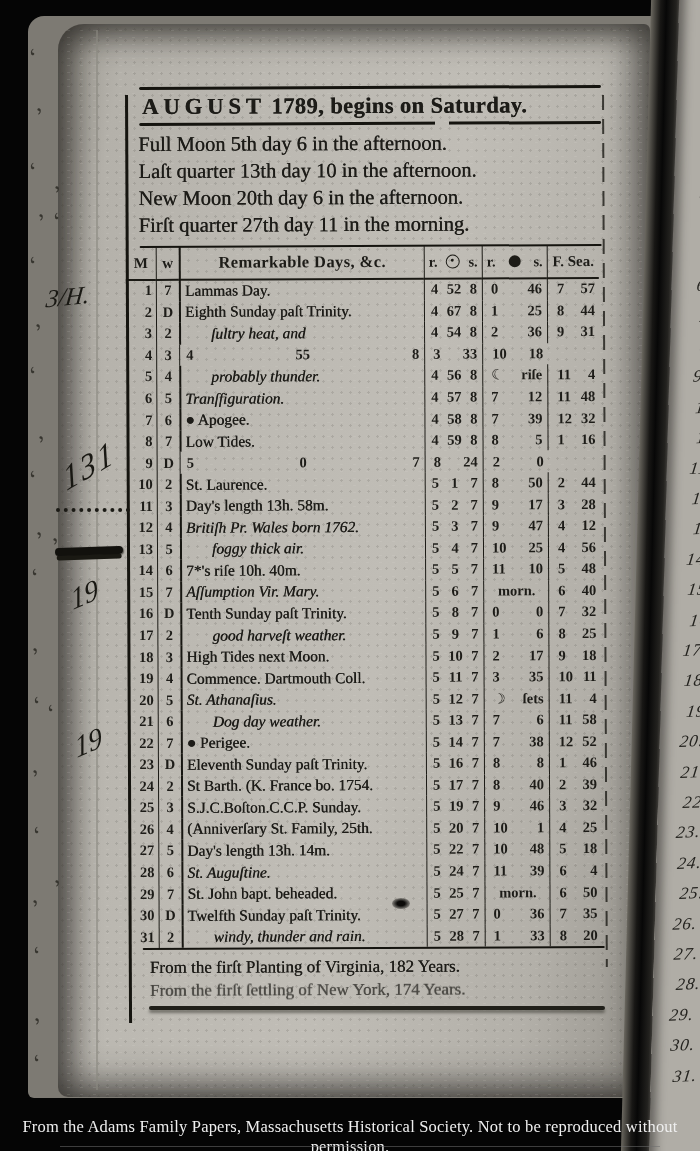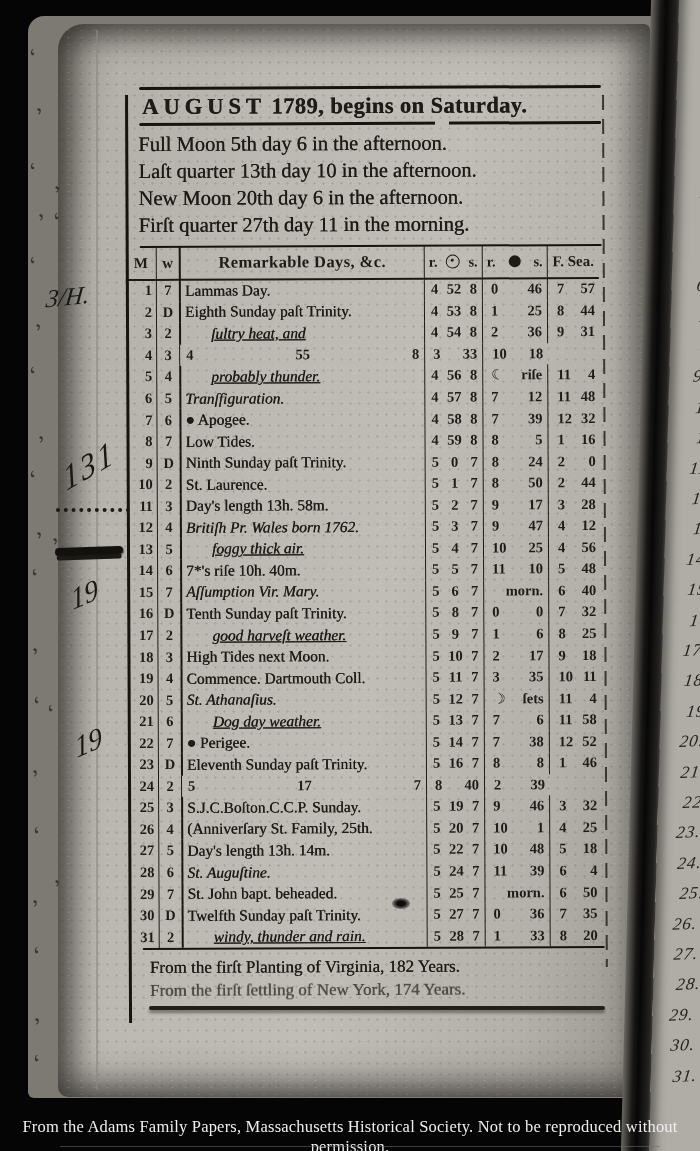--- a/index.html
+++ b/index.html
@@ -63,26 +63,26 @@
   .sun-glyph::after{content:"";position:absolute;left:3.4px;top:3.4px;width:3px;height:3px;border-radius:50%;background:#1d1c17;}
   .moon-glyph{width:12px;height:12px;border-radius:50%;background:#1d1c17;display:inline-block;}
 
   .tbody{}
   .trow{height:21.55px;font-size:14.5px;font-weight:700;}
   .trow .m{justify-content:flex-end;padding-right:4px;}
   .trow .w{justify-content:center;}
   .trow .d{font-weight:400;font-size:15.4px;padding-left:4px;white-space:nowrap;overflow:hidden;
            text-shadow:.35px 0 0 currentColor;}
   .trow.it .d{font-style:italic;}
-  .trow.ind .d{padding-left:30px;text-decoration:underline;}
+  .trow.ind .d{padding-left:30px;}
   .trow .sun,.trow .moon,.trow .sea{justify-content:space-between;}
   .trow .sun{padding:0 5px 0 6px;}
   .trow .moon{padding:0 5px 0 8px;}
   .trow .sea{padding:0 4px 0 9px;}
-  .trow .single{justify-content:flex-end;padding-left:6px;font-size:14.5px;}
+  .trow .single{justify-content:center;padding-left:6px;font-size:14.5px;}
 
   .tfoot{padding:6px 0 5px 21px;}
   .foot-line{font-size:17px;line-height:23px;white-space:nowrap;text-shadow:.3px 0 0 currentColor;}
   .foot-line.l2{opacity:.72;filter:blur(.3px);}
 
   
   .hand{position:absolute;font-style:italic;color:#191813;white-space:nowrap;}
   .note-a{left:46px;top:283px;font-size:25px;transform:rotate(-6deg) skewX(-12deg);}
   .note-b{left:60px;top:447px;font-size:33px;transform:rotate(-30deg) skewX(-18deg);letter-spacing:3px;}
   .note-c{left:70px;top:578px;font-size:29px;transform:rotate(-24deg) skewX(-15deg);}
@@ -198,21 +198,21 @@
             <span>7</span>
             <span>57</span>
           </div>
         </div>
         <div class="trow">
           <div class="c m">2</div>
           <div class="c w bl">D</div>
           <div class="c d bl2">Eighth Sunday paſt Trinity.</div>
           <div class="c sun bl">
             <span>4</span>
-            <span>53</span>
+            <span>67</span>
             <span>8</span>
           </div>
           <div class="c moon bl">
             <span>1</span>
             <span>25</span>
           </div>
           <div class="c sea bl">
             <span>8</span>
             <span>44</span>
           </div>
@@ -320,21 +320,20 @@
             <span>5</span>
           </div>
           <div class="c sea bl">
             <span>1</span>
             <span>16</span>
           </div>
         </div>
         <div class="trow">
           <div class="c m">9</div>
           <div class="c w bl">D</div>
-          <div class="c d bl2">Ninth Sunday paſt Trinity.</div>
           <div class="c sun bl">
             <span>5</span>
             <span>0</span>
             <span>7</span>
           </div>
           <div class="c moon bl">
             <span>8</span>
             <span>24</span>
           </div>
           <div class="c sea bl">
@@ -589,20 +588,21 @@
             <span>8</span>
           </div>
           <div class="c sea bl">
             <span>1</span>
             <span>46</span>
           </div>
         </div>
         <div class="trow">
           <div class="c m">24</div>
           <div class="c w bl">2</div>
+          <div class="c d bl2">St Barth. (K. France bo. 1754.</div>
           <div class="c sun bl">
             <span>5</span>
             <span>17</span>
             <span>7</span>
           </div>
           <div class="c moon bl">
             <span>8</span>
             <span>40</span>
           </div>
           <div class="c sea bl">

